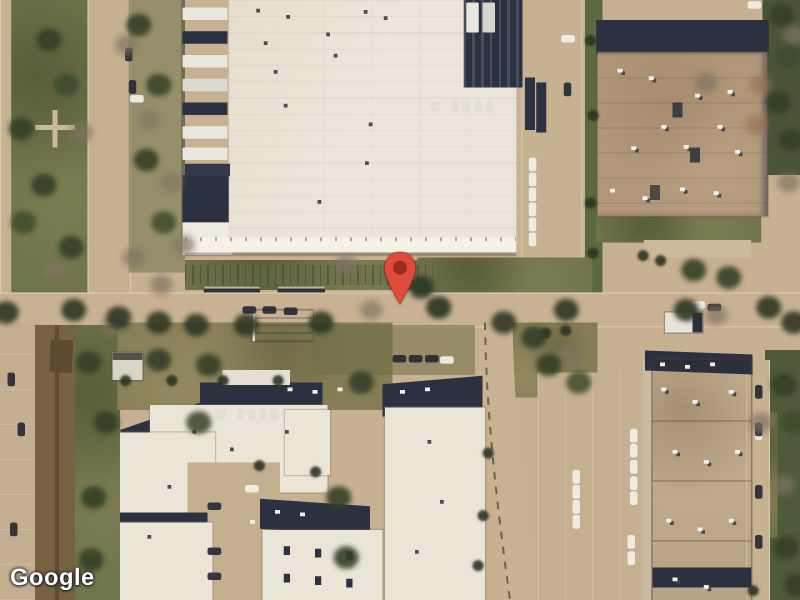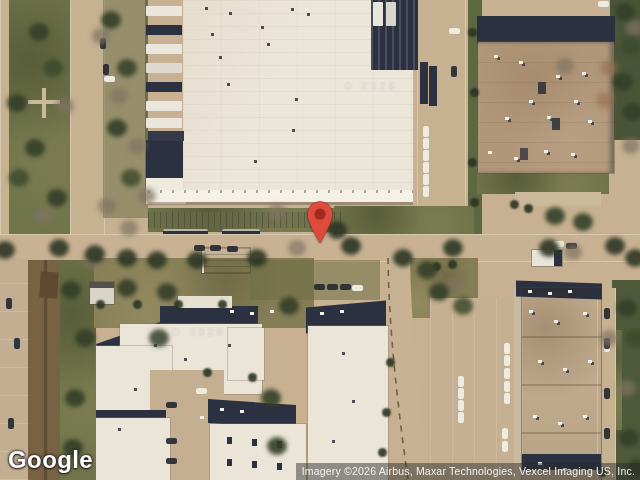--- a/index.html
+++ b/index.html
@@ -33,21 +33,21 @@
     background-image:linear-gradient(rgba(0,0,0,0),rgba(0,0,0,.08)),
       radial-gradient(circle at 30% 20%,rgba(60,35,20,.22),transparent 45%),
       repeating-linear-gradient(180deg,rgba(55,35,25,.22) 0 2px,transparent 2px 48px);
     box-shadow:0 0 0 1px rgba(80,55,40,.45);}
   .stamp{position:absolute;top:0;left:0;background:transparent;pointer-events:none;}
   .fence{background-color:rgba(106,110,72,.5);
     background-image:repeating-linear-gradient(90deg,rgba(70,66,58,.55) 0 1px,transparent 1px 6px);}
   .hedge{background:#2d3138;border-top:2px solid #b8b4a8;border-radius:2px;}
   .wm{color:rgba(255,255,255,.55);text-shadow:0 0 1px rgba(90,90,90,.35);
       font-size:11px;letter-spacing:3px;font-weight:bold;}
-  #glogo{left:8px;bottom:6px;color:#fff;font-size:24px;font-weight:bold;letter-spacing:.4px;
+  #glogo{left:8px;bottom:6px;color:#fff;font-size:19px;font-weight:bold;letter-spacing:.4px;
     text-shadow:0 1px 2px rgba(0,0,0,.7),0 0 3px rgba(0,0,0,.55),1px 0 2px rgba(70,70,70,.5),
       -1px 0 2px rgba(70,70,70,.5),0 -1px 2px rgba(70,70,70,.5);}
   #attrib{right:0;bottom:0;height:17px;line-height:17px;background:rgba(40,40,40,.47);
     color:#f2f2f2;font-size:10.5px;padding:0 5px 0 6px;letter-spacing:.2px;white-space:nowrap;}
 </style>
 </head>
 <body>
 
 <div id="map">
 
@@ -145,16 +145,13 @@
   <div class="stamp" style="width:9px;height:9px;border-radius:50%;box-shadow:468px 28px 2px 0 rgba(42,52,34,.9),470px 88px 2px 0 rgba(42,52,34,.9),468px 158px 2px 0 rgba(42,52,34,.9),470px 198px 2px 0 rgba(42,52,34,.9),386px 358px 2px 0 rgba(42,52,34,.9),382px 408px 2px 0 rgba(42,52,34,.9),378px 448px 2px 0 rgba(42,52,34,.9),203px 368px 2px 0 rgba(42,52,34,.9),248px 373px 2px 0 rgba(42,52,34,.9),133px 300px 2px 0 rgba(42,52,34,.9),96px 300px 2px 0 rgba(42,52,34,.9),510px 200px 2px 0 rgba(42,52,34,.9),524px 204px 2px 0 rgba(42,52,34,.9),432px 262px 2px 0 rgba(42,52,34,.9),448px 260px 2px 0 rgba(42,52,34,.9),598px 468px 2px 0 rgba(42,52,34,.9),174px 300px 2px 0 rgba(42,52,34,.9),218px 300px 2px 0 rgba(42,52,34,.9);"></div>
   <div class="stamp" style="width:18px;height:16px;border-radius:50%;box-shadow:92px 28px 5px 0 rgba(128,115,99,.7),110px 88px 5px 0 rgba(128,115,99,.7),128px 138px 5px 0 rgba(128,115,99,.7),98px 198px 5px 0 rgba(128,115,99,.7),138px 188px 5px 0 rgba(128,115,99,.7),56px 98px 5px 0 rgba(128,115,99,.7),268px 204px 5px 0 rgba(128,115,99,.7),556px 58px 5px 0 rgba(128,115,99,.7),596px 92px 5px 0 rgba(150,110,80,.6),622px 138px 5px 0 rgba(128,115,99,.7),446px 278px 5px 0 rgba(128,115,99,.7),82px 252px 5px 0 rgba(128,115,99,.7),34px 208px 5px 0 rgba(128,115,99,.7),120px 220px 5px 0 rgba(128,115,99,.7),288px 240px 5px 0 rgba(128,115,99,.7),564px 244px 5px 0 rgba(128,115,99,.7),600px 330px 5px 0 rgba(128,115,99,.7),618px 380px 5px 0 rgba(128,115,99,.7),600px 60px 5px 0 rgba(150,110,80,.6),626px 20px 5px 0 rgba(128,115,99,.7);"></div>
   <div class="stamp" style="width:22px;height:20px;border-radius:50%;box-shadow:6px 93px 4px -1px rgba(52,63,40,.9),28px 22px 4px -1px rgba(52,63,40,.9),42px 58px 4px -1px rgba(62,75,46,.88),24px 138px 4px -1px rgba(52,63,40,.9),46px 188px 4px -1px rgba(52,63,40,.9),8px 168px 4px -1px rgba(62,75,46,.85),100px 10px 4px -1px rgba(52,63,40,.9),116px 58px 4px -1px rgba(52,63,40,.85),106px 118px 4px -1px rgba(52,63,40,.9),120px 168px 4px -1px rgba(62,75,46,.85),-6px 240px 4px -1px rgba(45,54,36,.9),48px 238px 4px -1px rgba(45,54,36,.9),84px 244px 4px -1px rgba(45,54,36,.9),116px 248px 4px -1px rgba(45,54,36,.9),146px 250px 4px -1px rgba(45,54,36,.9),60px 280px 4px -1px rgba(52,63,40,.9),74px 328px 4px -1px rgba(52,63,40,.9),64px 388px 4px -1px rgba(52,63,40,.9),62px 438px 4px -1px rgba(52,63,40,.9),116px 278px 4px -1px rgba(52,63,40,.9),156px 282px 4px -1px rgba(52,63,40,.9),186px 250px 4px -1px rgba(45,54,36,.9),246px 248px 4px -1px rgba(45,54,36,.9),278px 296px 4px -1px rgba(52,63,40,.9),326px 220px 4px -1px rgba(45,54,36,.92),340px 236px 4px -1px rgba(45,54,36,.92),392px 248px 4px -1px rgba(45,54,36,.9),416px 260px 4px -1px rgba(52,63,40,.9),442px 238px 4px -1px rgba(45,54,36,.9),538px 238px 4px -1px rgba(45,54,36,.9),604px 236px 4px -1px rgba(45,54,36,.9),624px 248px 4px -1px rgba(45,54,36,.9),614px 2px 4px -1px rgba(52,63,40,.9),620px 36px 4px -1px rgba(62,75,46,.88),612px 72px 4px -1px rgba(52,63,40,.9),622px 102px 4px -1px rgba(52,63,40,.9),544px 206px 4px -1px rgba(52,63,40,.9),572px 212px 4px -1px rgba(52,63,40,.9),616px 298px 4px -1px rgba(52,63,40,.9),624px 328px 4px -1px rgba(62,75,46,.88),618px 428px 4px -1px rgba(52,63,40,.9),626px 458px 4px -1px rgba(52,63,40,.9),260px 388px 4px -1px rgba(52,63,40,.9),266px 436px 4px -1px rgba(52,63,40,.9),148px 328px 4px -1px rgba(52,63,40,.85),428px 282px 4px -1px rgba(52,63,40,.9),452px 296px 4px -1px rgba(62,75,46,.85);"></div>
 
   <svg class="abs" width="30" height="45" viewBox="0 0 30 45" style="left:305px;top:200px;filter:drop-shadow(0 1px 1px rgba(0,0,0,.3));">
     <path d="M15 1.5 C8 1.5 2.5 7 2.5 14 c0 9.5 12.5 29 12.5 29 s12.5 -19.5 12.5 -29 C27.5 7 22 1.5 15 1.5 Z" stroke="rgba(130,25,15,.45)" stroke-width="0.8" fill="#DF4B3B"></path>
     <circle cx="15" cy="14.2" r="5.6" fill="#9E2B20"></circle>
   </svg>
 
   <div class="abs" id="glogo">Google</div>
-  <div class="abs" id="attrib">
-    <span>Imagery ©2026 Airbus, Maxar Technologies, Vexcel Imaging US, Inc.</span>
-  </div>
 </div>
 
 </body></html>

